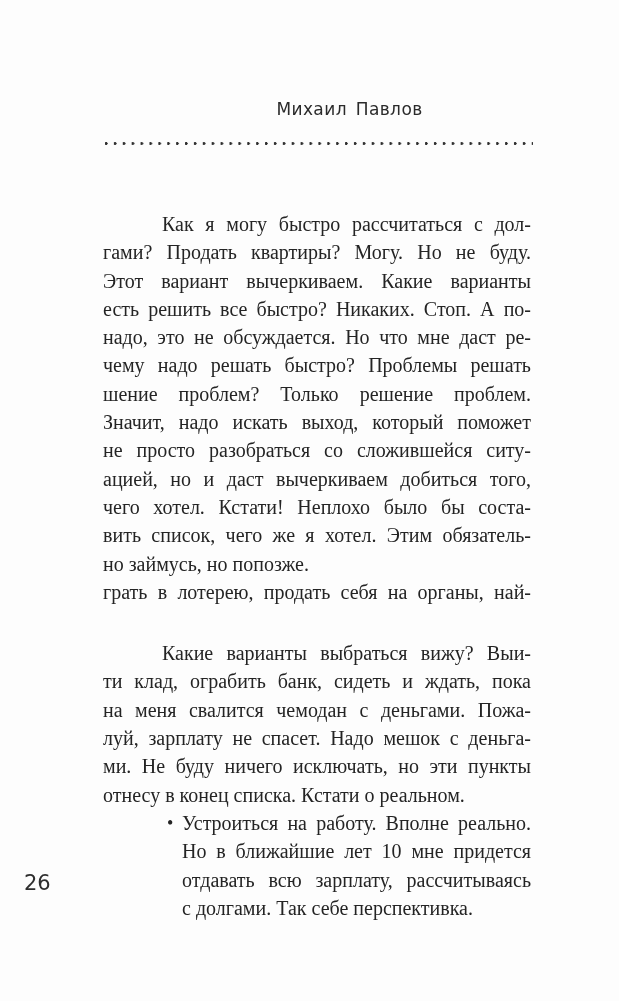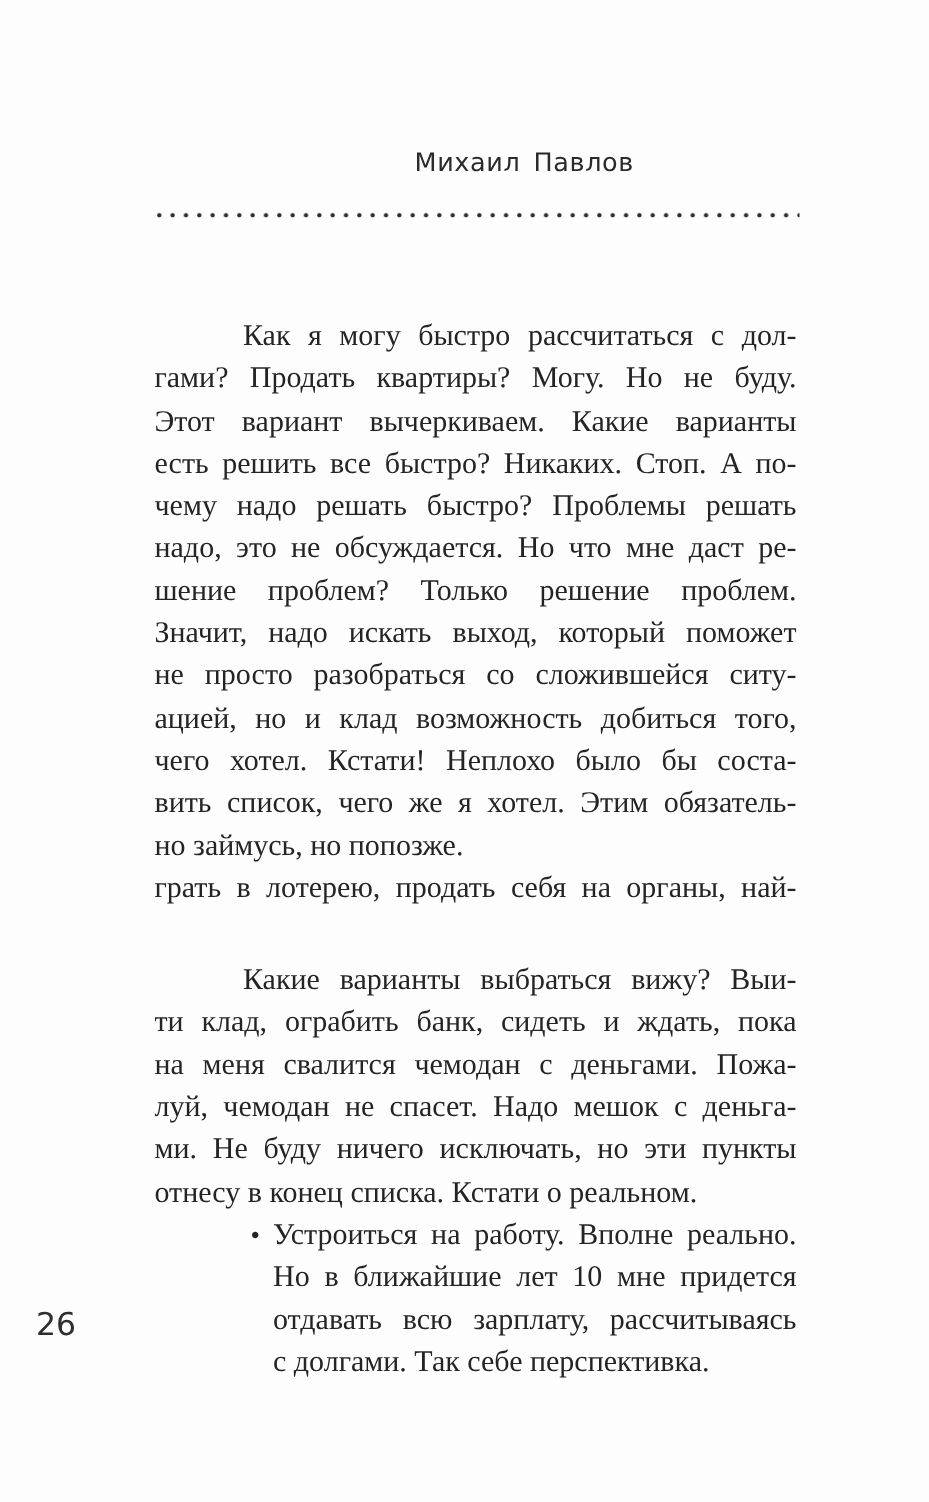--- a/index.html
+++ b/index.html
@@ -83,35 +83,35 @@
   <div class="running-header">Михаил Павлов</div>
 
   <div class="dot-rule"></div>
 
   <div class="text-block">
 
     <div class="ln indent">Как я могу быстро рассчитаться с дол-</div>
     <div class="ln">гами? Продать квартиры? Могу. Но не буду.</div>
     <div class="ln">Этот вариант вычеркиваем. Какие варианты</div>
     <div class="ln">есть решить все быстро? Никаких. Стоп. А по-</div>
+    <div class="ln">надо, это не обсуждается. Но что мне даст ре-</div>
     <div class="ln">чему надо решать быстро? Проблемы решать</div>
-    <div class="ln">надо, это не обсуждается. Но что мне даст ре-</div>
     <div class="ln">шение проблем? Только решение проблем.</div>
     <div class="ln">Значит, надо искать выход, который поможет</div>
     <div class="ln">не просто разобраться со сложившейся ситу-</div>
-    <div class="ln">ацией, но и клад возможность добиться того,</div>
+    <div class="ln">ацией, но и даст вычеркиваем добиться того,</div>
     <div class="ln">чего хотел. Кстати! Неплохо было бы соста-</div>
     <div class="ln">вить список, чего же я хотел. Этим обязатель-</div>
     <div class="ln last">но займусь, но попозже.</div>
 
     <div class="ln">грать в лотерею, продать себя на органы, най-</div>
     <div class="ln indent">Какие варианты выбраться вижу? Выи-</div>
     <div class="ln">ти клад, ограбить банк, сидеть и ждать, пока</div>
     <div class="ln">на меня свалится чемодан с деньгами. Пожа-</div>
-    <div class="ln">луй, чемодан не спасет. Надо мешок с деньга-</div>
+    <div class="ln">луй, зарплату не спасет. Надо мешок с деньга-</div>
     <div class="ln">ми. Не буду ничего исключать, но эти пункты</div>
     <div class="ln last">отнесу в конец списка. Кстати о реальном.</div>
 
     <div class="ln bullet-line bullet-first">
       <span class="bullet-marker">•</span><span>Устроиться на работу. Вполне реально.</span>
     </div>
     <div class="ln bullet-line">Но в ближайшие лет 10 мне придется</div>
     <div class="ln bullet-line">отдавать всю зарплату, рассчитываясь</div>
     <div class="ln bullet-line last">с долгами. Так себе перспективка.</div>
 

